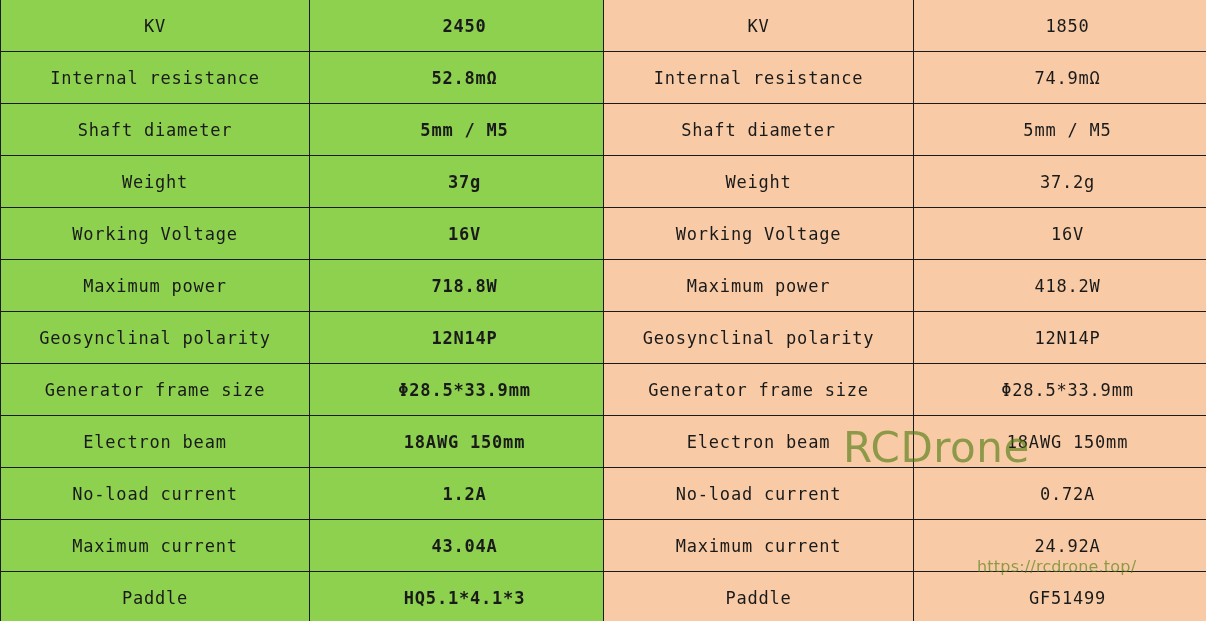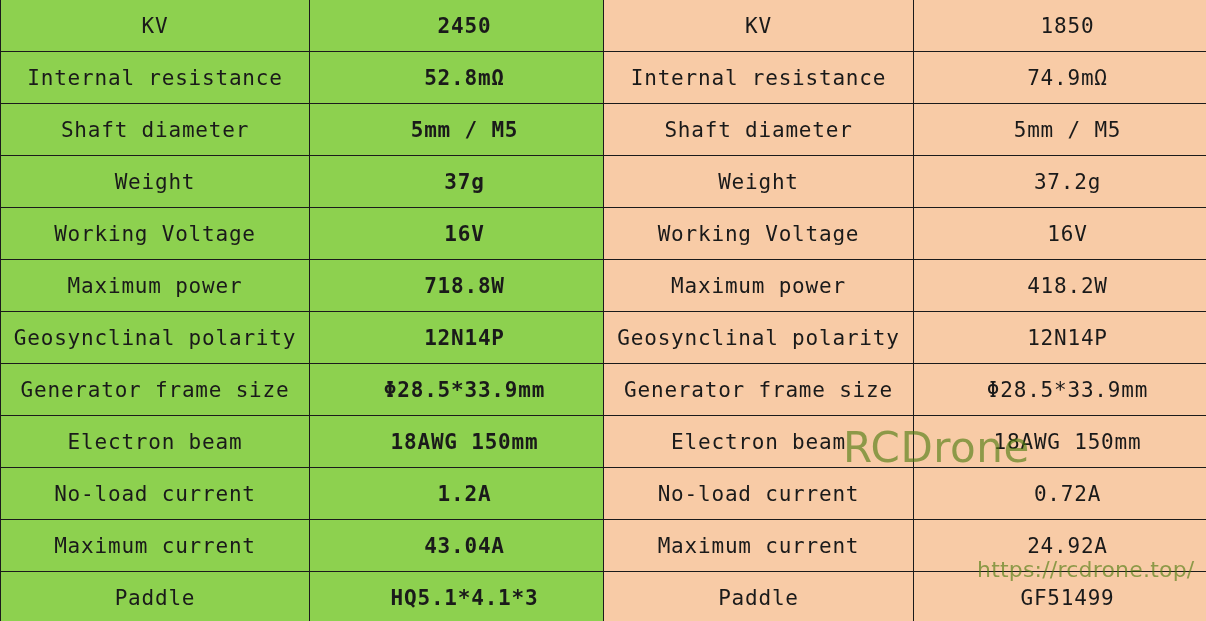--- a/index.html
+++ b/index.html
@@ -25,21 +25,21 @@
 
   #table-left  { left: 0px;   width: 603px; }
   #table-right { left: 603px; width: 602px; }
 
   .spec-table tr { height: 52px; }
 
   .spec-table td {
     border: 1px solid #1b1b1b;
     text-align: center;
     vertical-align: middle;
-    font-size: 21px;
+    font-size: 17px;
     letter-spacing: 0.8px;
     color: #1a1a1a;
     padding: 0 4px;
     white-space: nowrap;
     overflow: hidden;
   }
 
   
   #table-left td { background: #8DD14F; }
   #table-left .col-label { width: 300px; }
@@ -61,21 +61,21 @@
   }
   #watermark-brand {
     left: 843px;
     top: 423px;
     font-size: 42px;
     letter-spacing: 0.5px;
   }
   #watermark-url {
     left: 977px;
     top: 557px;
-    font-size: 22px;
+    font-size: 16px;
     letter-spacing: 0.2px;
   }
 </style>
 </head>
 <body>
 
 <div id="screenshot">
 
   <table class="spec-table" id="table-left">
     <tbody>

